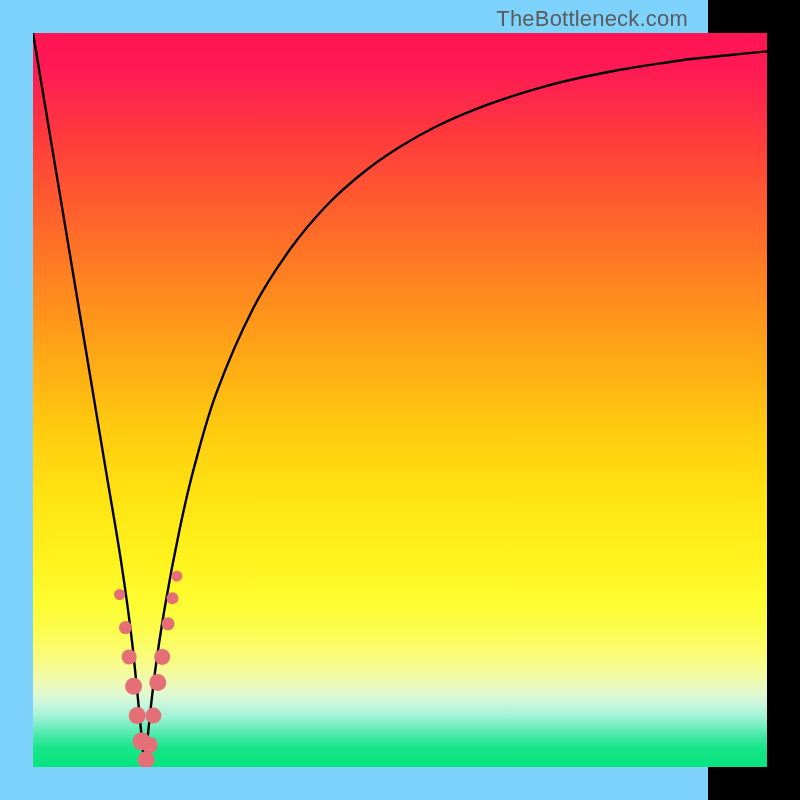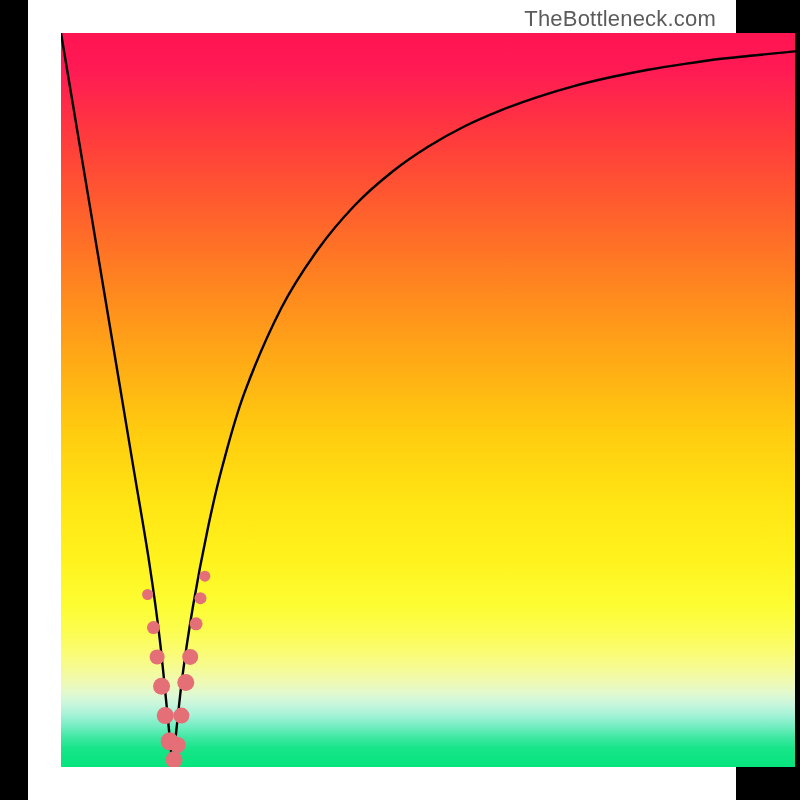--- a/index.html
+++ b/index.html
@@ -10,22 +10,21 @@
     overflow: hidden;
     background: #000;
     font-family: Arial, Helvetica, sans-serif;
   }
   .frame {
     position: absolute;
     top: 0;
     left: 0;
     width: 708px;
     height: 800px;
-    background: #ffffff;
-    margin-left: 28px;
+    background: #7dd3fc;
   }
   .plot {
     position: absolute;
     top: 33px;
     left: 33px;
     width: 734px;
     height: 734px;
     overflow: hidden;
   }
   .gradient {

